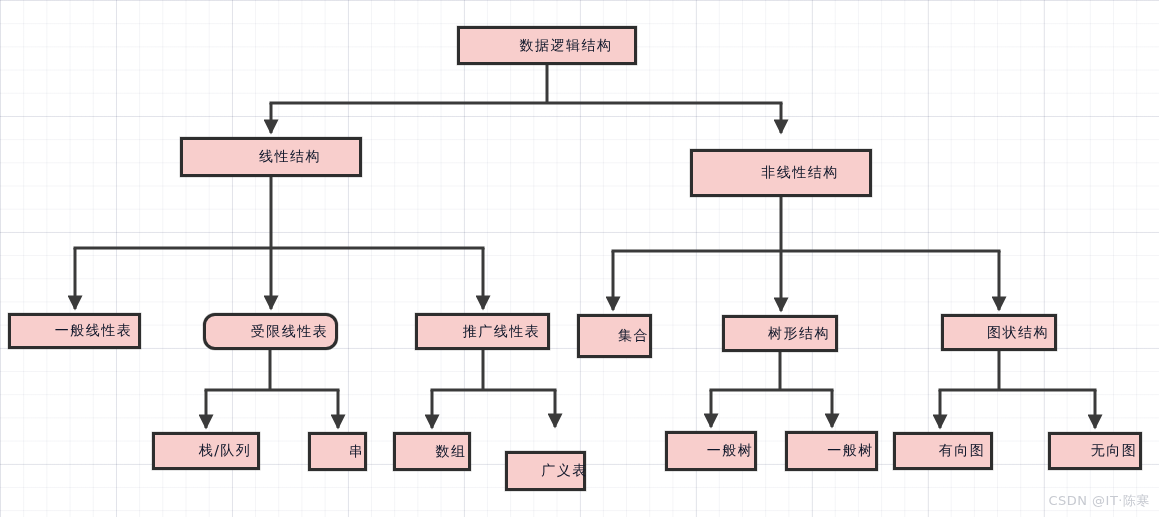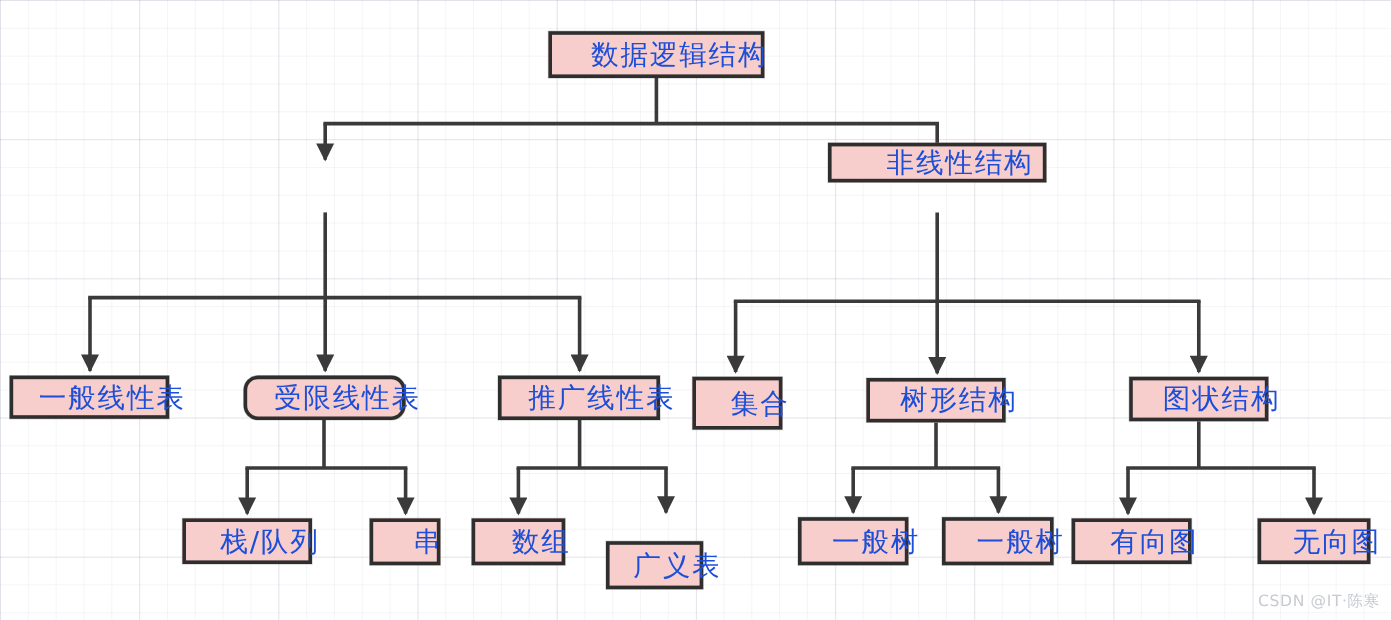--- a/index.html
+++ b/index.html
@@ -22,25 +22,25 @@
   }
   .connectors {
     position: absolute;
     left: 0; top: 0;
   }
   .node {
     position: absolute;
     box-sizing: border-box;
     background: #f8cecc;
     border: 3px solid #2e2e2e;
-    color: #1d4ed8;
+    color: #0f172a;
     display: flex;
     align-items: center;
     justify-content: center;
-    font-size: 23px;
+    font-size: 14px;
     letter-spacing: 1.5px;
     white-space: nowrap;
     box-shadow: 0 0 0 0.5px rgba(46,46,46,0.25);
     padding-left: 38px;
   }
   .watermark {
     position: absolute;
     right: 9px;
     bottom: 7px;
     font-size: 13px;
@@ -92,21 +92,22 @@
       <path d="M832,390 V427" marker-end="url(#arrow)"></path>
 
       <path d="M999,351 V390"></path>
       <path d="M938.5,390 H1096.5"></path>
       <path d="M940,390 V428" marker-end="url(#arrow)"></path>
       <path d="M1095,390 V428" marker-end="url(#arrow)"></path>
     </g>
   </svg>
 
   <div class="node" style="left:457px; top:26px;  width:180px; height:39px;">数据逻辑结构</div>
-  <div class="node" style="left:690px; top:119px; width:182px; height:33px;">非线性结构</div>
+  <div class="node" style="left:180px; top:137px; width:182px; height:40px;">线性结构</div>
+  <div class="node" style="left:690px; top:149px; width:182px; height:48px;">非线性结构</div>
   <div class="node" style="left:8px;   top:313px; width:133px; height:36px;">一般线性表</div>
   <div class="node" style="left:203px; top:313px; width:135px; height:37px;border-radius:12px;">受限线性表</div>
   <div class="node" style="left:415px; top:313px; width:135px; height:37px;">推广线性表</div>
   <div class="node" style="left:577px; top:314px; width:75px;  height:44px;">集合</div>
   <div class="node" style="left:722px; top:315px; width:116px; height:37px;">树形结构</div>
   <div class="node" style="left:152px; top:432px; width:108px; height:38px;">栈/队列</div>
   <div class="node" style="left:941px; top:314px; width:116px; height:37px;">图状结构</div>
   <div class="node" style="left:308px; top:432px; width:59px;  height:39px;">串</div>
   <div class="node" style="left:393px; top:432px; width:78px;  height:39px;">数组</div>
   <div class="node" style="left:505px; top:451px; width:81px; height:40px;">广义表</div>

